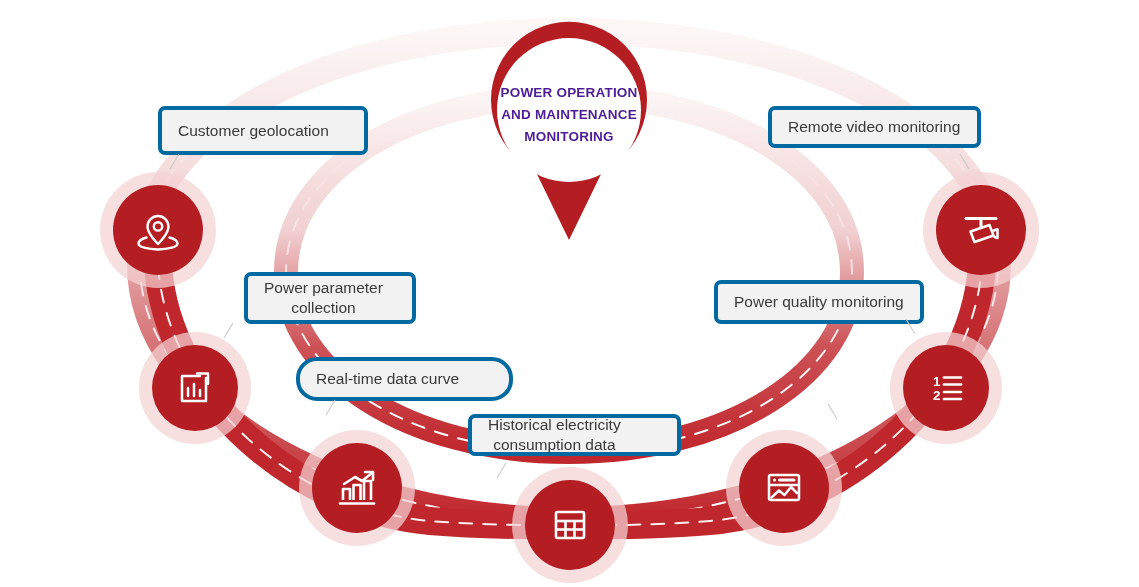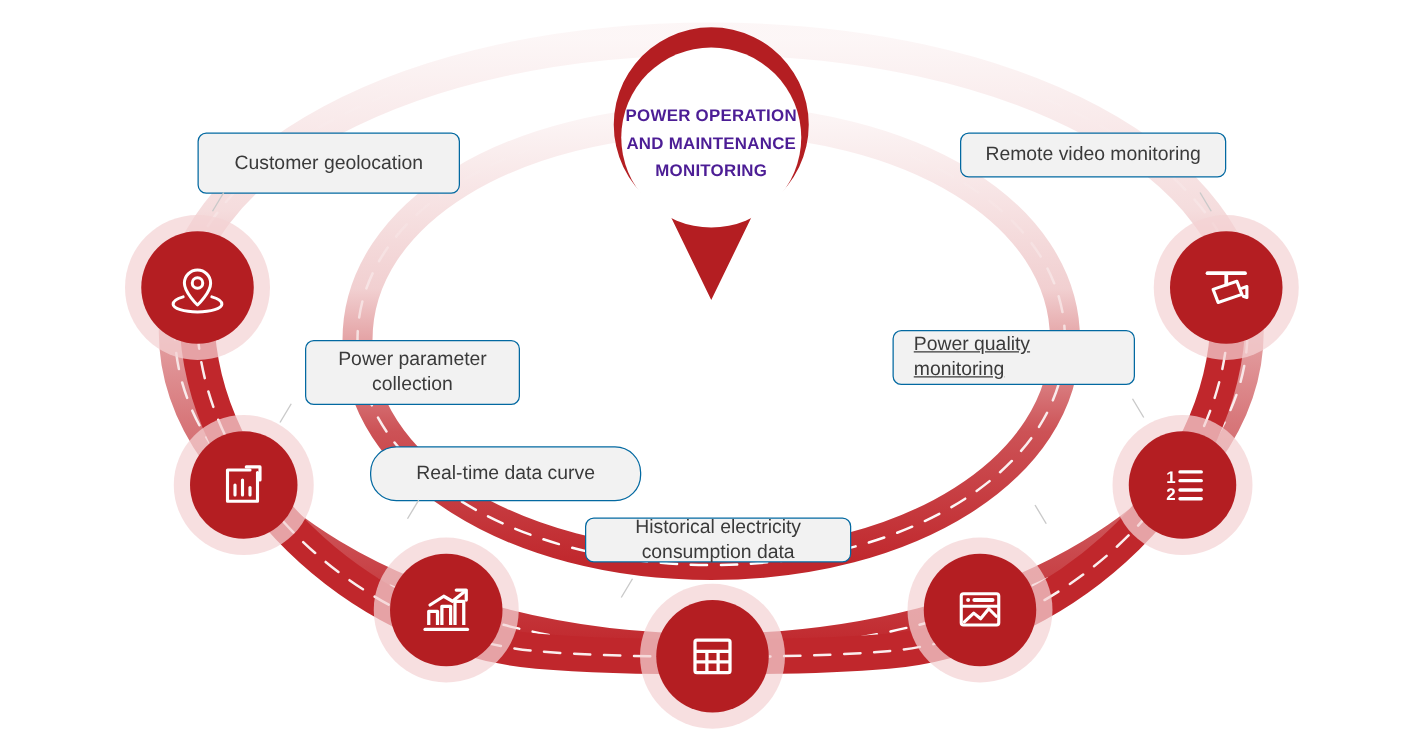--- a/index.html
+++ b/index.html
@@ -29,29 +29,29 @@
     position:absolute;border-radius:50%;
     background:#B41E22;
     display:flex;align-items:center;justify-content:center;
   }
   .node .disc svg{display:block;}
 
   
   .label{
     position:absolute;
     background:#F2F2F2;
-    border:1px solid #0369a1;
+    border:4px solid #0369a1;
     border-radius:7px;
     color:#3A3A3A;
     font-size:15.5px;
     line-height:1.28;
     padding:17px 16px;
     box-sizing:border-box;
     text-align:center;
-    display:flex;align-items:center;justify-content:center;
+    display:flex;align-items:center;justify-content:flex-start;
   }
   .label.one-line{text-align:left;}
   .tail{position:absolute;width:14px;height:16px;overflow:visible;}
 </style>
 </head>
 <body>
 
 <div id="stage">
 
   <svg id="ribbons" viewBox="0 0 1139 587">
@@ -235,21 +235,21 @@
   <div class="label" style="left:212px;top:272px;width:172px;height:52px;margin-left:32px;">
     <div>
       <div>Power parameter</div>
       <div>collection</div>
     </div>
   </div>
   <svg class="tail" style="left:220px;top:323px;" viewBox="0 0 14 16">
     <path d="M13 0 L4 15" stroke="#C9C9C9" stroke-width="1.1" fill="none"></path>
   </svg>
 
-  <div class="label one-line" style="left:714px;top:264px;width:194px;height:44px;text-decoration:underline;">
+  <div class="label one-line" style="left:714px;top:280px;width:210px;height:44px;">
     <span>Power quality monitoring</span>
   </div>
   <svg class="tail" style="left:905px;top:319px;" viewBox="0 0 14 16">
     <path d="M1 0 L10 15" stroke="#C9C9C9" stroke-width="1.1" fill="none"></path>
   </svg>
 
   <div class="label one-line" style="left:296px;top:357px;width:217px;height:44px;border-radius:21px;">
     <span>Real-time data curve</span>
   </div>
   <svg class="tail" style="left:322px;top:400px;" viewBox="0 0 14 16">

